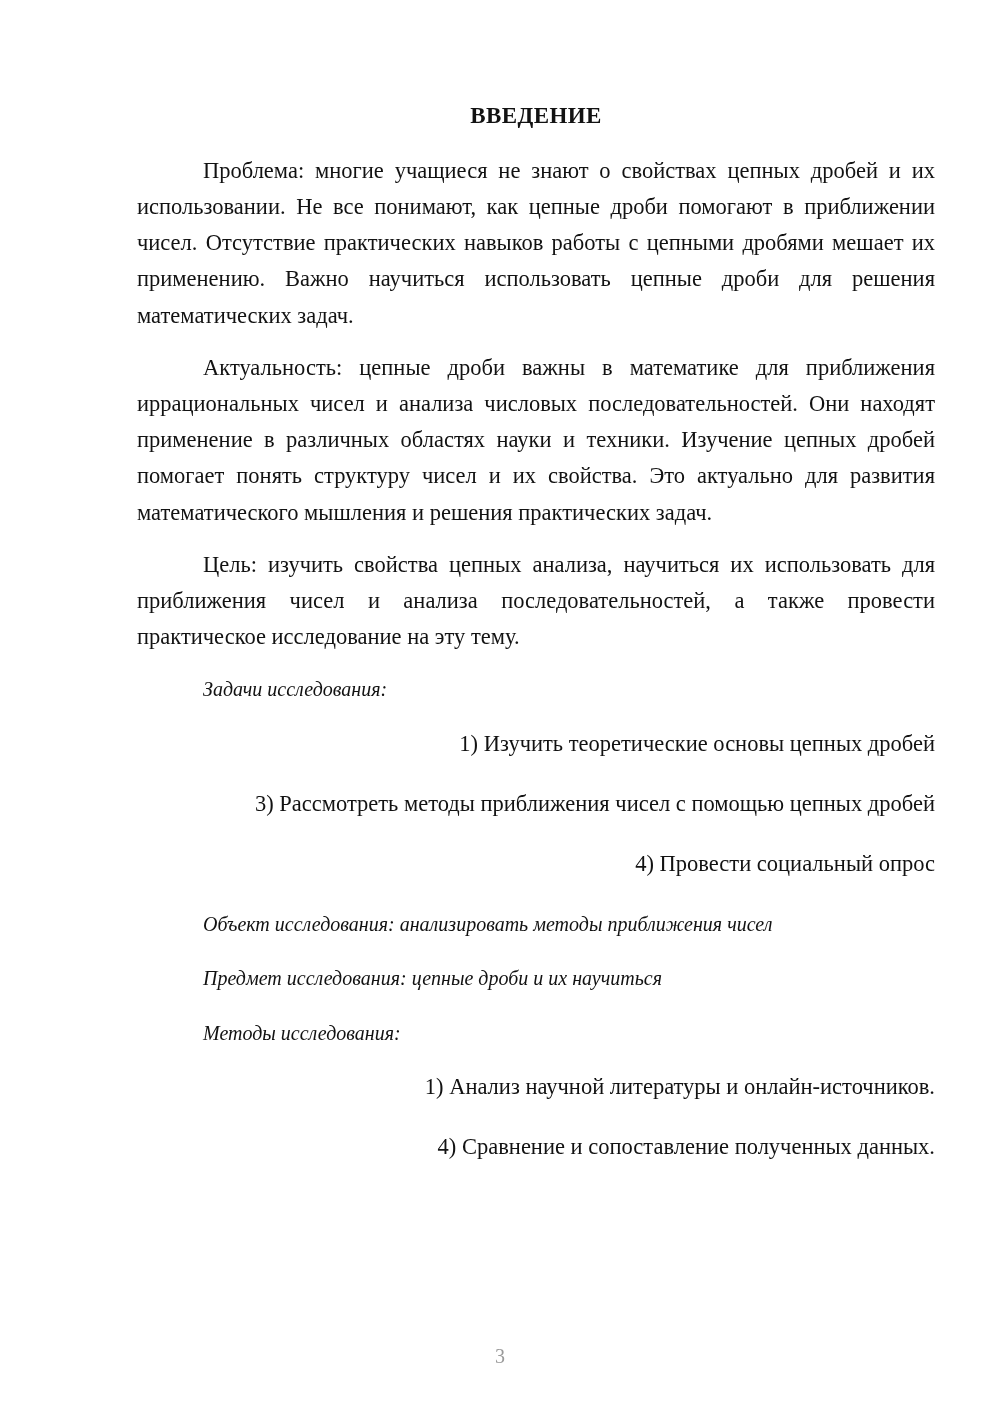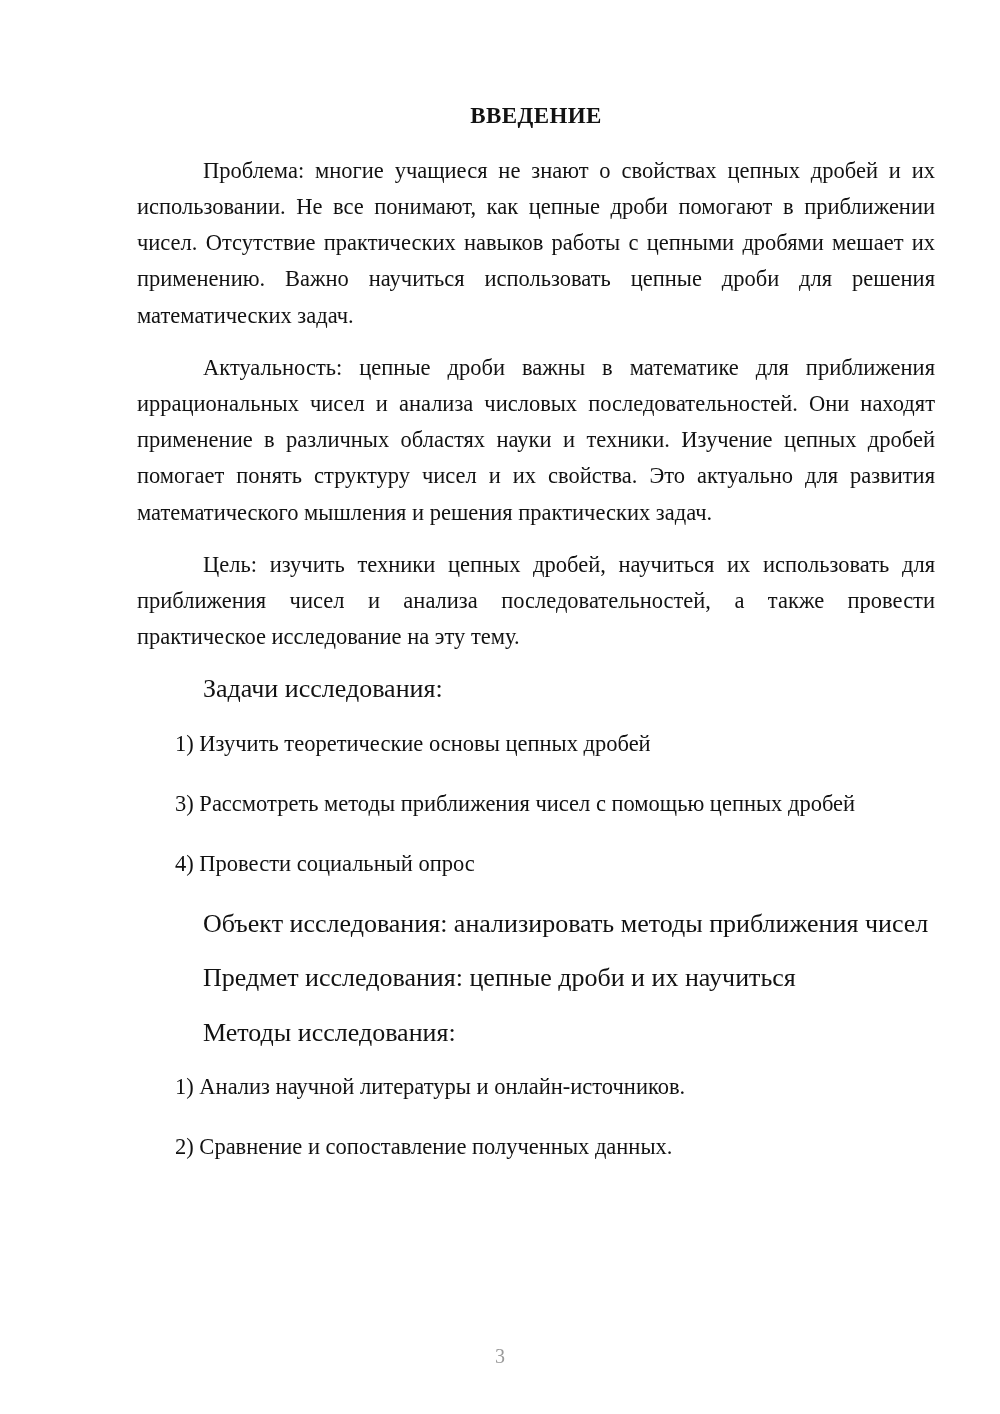--- a/index.html
+++ b/index.html
@@ -43,37 +43,38 @@
     line-height: 36.2px;
     text-align: justify;
     text-justify: inter-word;
     text-indent: 66px;
     margin: 0 0 16px 0;
     hyphens: none;
   }
 
   
   .para-line {
-    font-size: 26px;
+    font-size: 20px;
     line-height: 36.2px;
     text-align: left;
     text-indent: 66px;
     margin: 0 0 18px 0;
+    font-style: italic;
   }
 
   .list {
     margin: 0;
     padding: 0;
     list-style: none;
   }
 
   .list-item {
     font-size: 22.5px;
     line-height: 36.2px;
-    text-align: left;
+    text-align: right;
     text-indent: 0;
     margin: 0 0 24px 0;
     padding-left: 38px;
   }
 
   .page-number {
     position: absolute;
     left: 0;
     right: 0;
     top: 1329px;
@@ -89,39 +90,39 @@
 <div class="page">
 
   <div class="content">
 
     <h1 class="doc-title">ВВЕДЕНИЕ</h1>
 
     <p class="para">Проблема: многие учащиеся не знают о свойствах цепных дробей и их использовании. Не все понимают, как цепные дроби помогают в приближении чисел. Отсутствие практических навыков работы с цепными дробями мешает их применению. Важно научиться использовать цепные дроби для решения математических задач.</p>
 
     <p class="para">Актуальность: цепные дроби важны в математике для приближения иррациональных чисел и анализа числовых последовательностей. Они находят применение в различных областях науки и техники. Изучение цепных дробей помогает понять структуру чисел и их свойства. Это актуально для развития математического мышления и решения практических задач.</p>
 
-    <p class="para">Цель: изучить техники цепных дробей, научиться их использовать для приближения чисел и анализа последовательностей, а также провести практическое исследование на эту тему.</p>
+    <p class="para">Цель: изучить свойства цепных анализа, научиться их использовать для приближения чисел и анализа последовательностей, а также провести практическое исследование на эту тему.</p>
 
     <p class="para-line">Задачи исследования:</p>
 
     <ul class="list">
       <li class="list-item">1) Изучить теоретические основы цепных дробей</li>
       <li class="list-item">3) Рассмотреть методы приближения чисел с помощью цепных дробей</li>
       <li class="list-item">4) Провести социальный опрос</li>
     </ul>
 
     <p class="para-line">Объект исследования: анализировать методы приближения чисел</p>
 
     <p class="para-line">Предмет исследования: цепные дроби и их научиться</p>
 
 
     <p class="para-line">Методы исследования:</p>
 
     <ul class="list">
       <li class="list-item">1) Анализ научной литературы и онлайн-источников.</li>
-      <li class="list-item">2) Сравнение и сопоставление полученных данных.</li>
+      <li class="list-item">4) Сравнение и сопоставление полученных данных.</li>
     </ul>
 
   </div>
 
   <div class="page-number">3</div>
 
 </div>
 
 </body></html>

